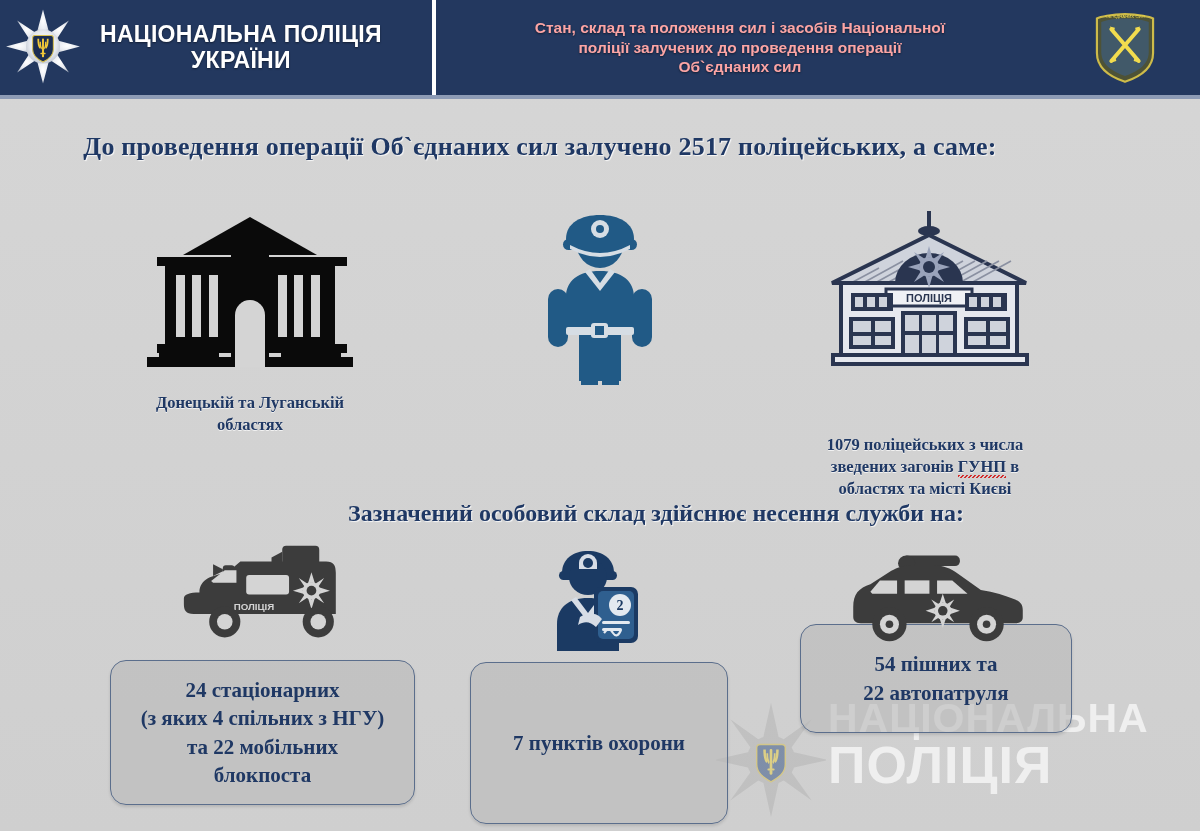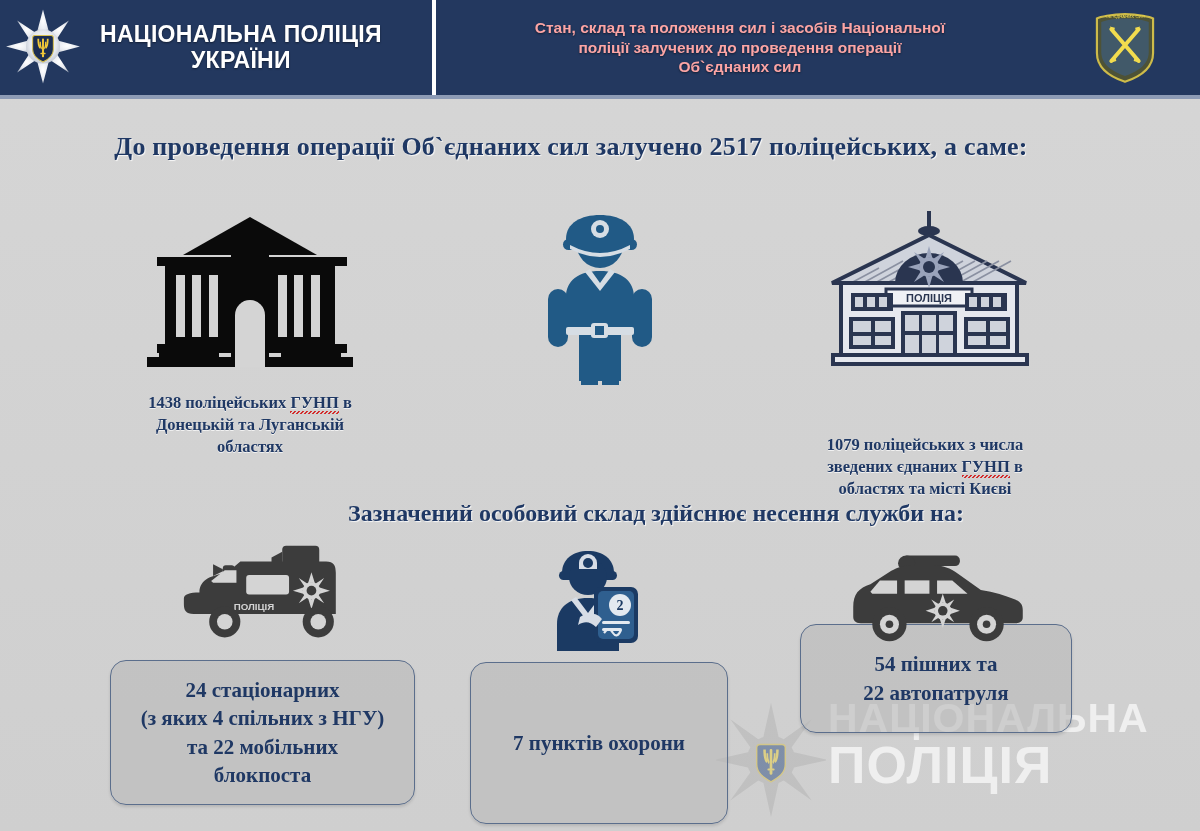--- a/index.html
+++ b/index.html
@@ -95,21 +95,20 @@
   .title-main {
     position: absolute;
     left: 0; top: 132px;
     width: 1080px;
     text-align: center;
     color: #1f3864;
     font-weight: bold;
     font-size: 26px;
     letter-spacing: .2px;
     text-shadow: 1px 1px 1px rgba(255,255,255,.85);
-    padding-left: 31px;
   }
   .title-sub {
     position: absolute;
     left: 16px; top: 500px;
     width: 1200px;
     text-align: center;
     color: #1f3864;
     font-weight: bold;
     font-size: 24px;
     text-shadow: 1px 1px 1px rgba(255,255,255,.85);
@@ -387,33 +386,28 @@
               <rect x="99" y="130" width="14" height="20"></rect>
               <rect x="116" y="130" width="14" height="20"></rect>
             </g>
           <rect x="10" y="150" width="194" height="9" fill="#e6e8ee" stroke="#2a3550" stroke-width="4"></rect>
         </svg>
       </div>
     </div>
   </div>
 
   <div class="cap cap-left">
-    <div>
-      <span>1438 поліцейських</span>
-      <span class="sp">ГУНП</span>
-      <span>в</span>
-    </div>
     <div>Донецькій та Луганській</div>
     <div>областях</div>
   </div>
 
   <div class="cap cap-right">
     <div>1079 поліцейських з числа</div>
     <div>
-      <span>зведених єднаних</span>
+      <span>зведених загонів</span>
       <span class="sp">ГУНП</span>
       <span>в</span>
     </div>
     <div>областях та місті Києві</div>
   </div>
 
   <div class="title-sub">Зазначений особовий склад здійснює несення служби на:</div>
 
   <div class="row2-icons">
 

